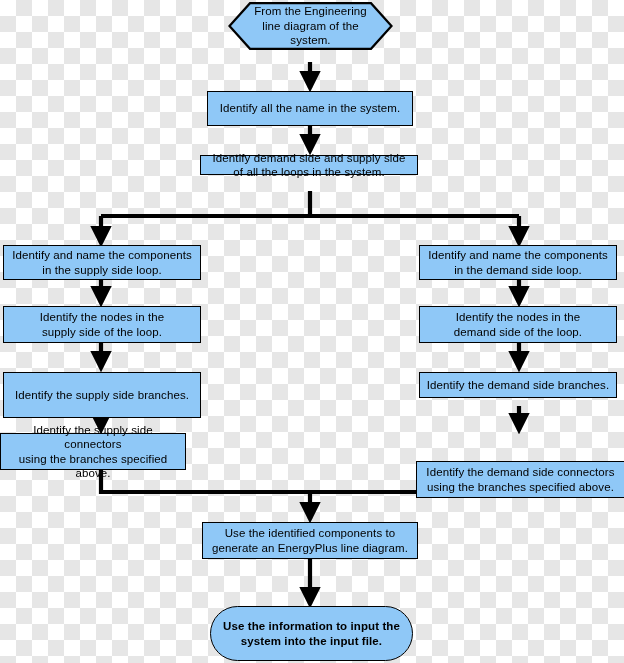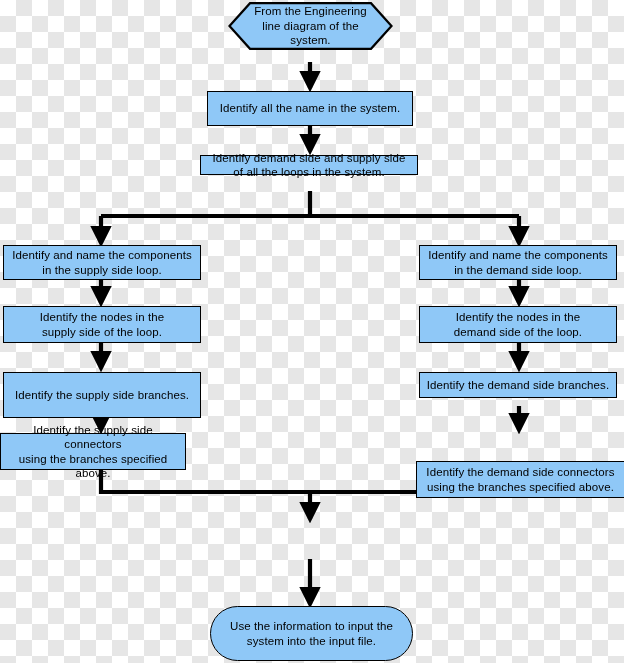--- a/index.html
+++ b/index.html
@@ -50,20 +50,21 @@
   .node .label {
     display: block;
     width: 100%;
     white-space: pre-line;
   }
   .node.rect {
     border-radius: 0;
   }
   .node.stadium {
     border-radius: 34px;
+    font-weight: bold;
   }
   .node.hexagon {
     background: transparent;
     border: none;
     padding: 0;
   }
   .node.hexagon .hexbg {
     position: absolute;
     left: 0;
     top: 0;
@@ -164,19 +165,23 @@
 
   <div class="node rect" style="left:419px; top:372px; width:198px; height:26px;justify-content:center;">
     <span class="label">Identify the demand side branches.</span>
   </div>
 
   <div class="node rect" style="left:416px; top:433px; width:209px; height:37px;margin-top:28px;">
     <span class="label">Identify the demand side connectors
 using the branches specified above.</span>
   </div>
 
+  <div class="node rect" style="left:202px; top:522px; width:216px; height:37px;">
+    <span class="label">Use the identified components to
+generate an EnergyPlus line diagram.</span>
+  </div>
 
   <div class="node stadium" style="left:210px; top:606px; width:203px; height:55px;">
     <span class="label">Use the information to input the
 system into the input file.</span>
   </div>
 
 </div>
 
 </body></html>

